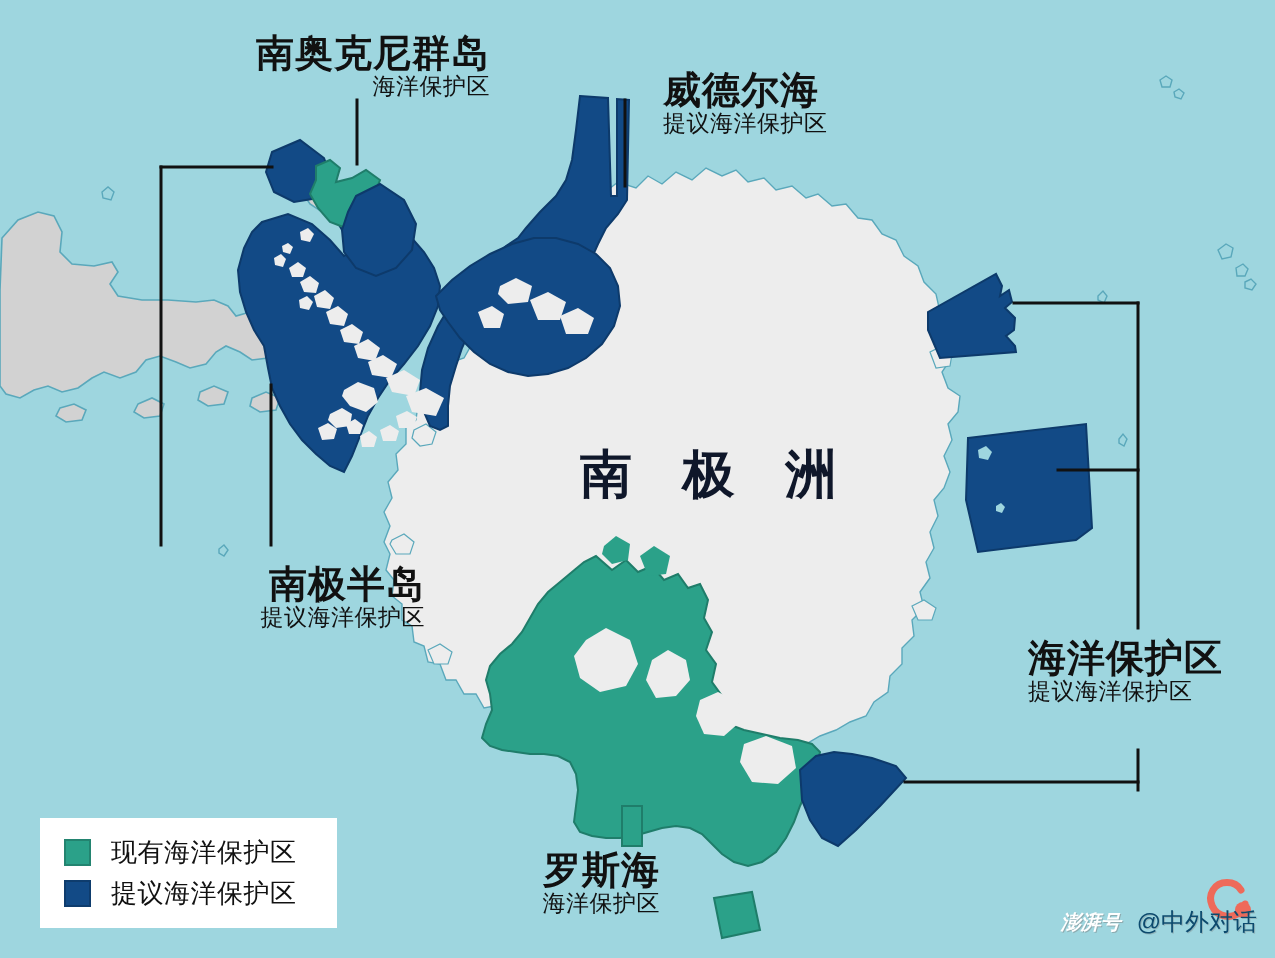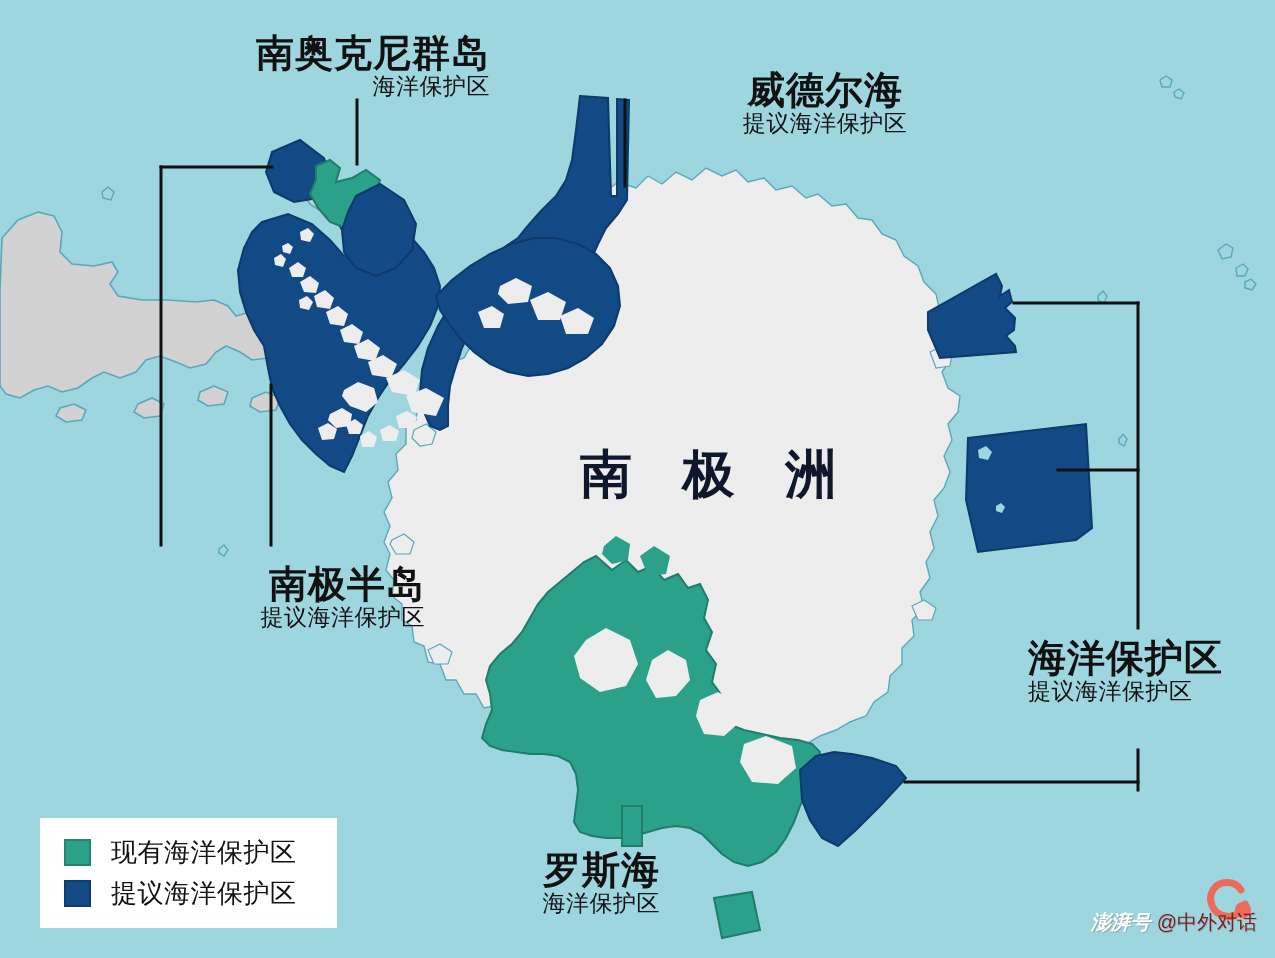--- a/index.html
+++ b/index.html
@@ -35,21 +35,21 @@
     font-size: 23px;
     font-weight: 400;
     line-height: 1.15;
     white-space: nowrap;
     letter-spacing: 0.5px;
   }
   .callout.c-center { text-align: right; margin-top: 11px; }
   .callout.c-left   { text-align: left; }
 
   #lbl-orkney   { left: 60px;  top: 22px;  width: 430px; }
-  #lbl-weddell  { left: 645px; top: 70px;  width: 360px; text-align: center;}
+  #lbl-weddell  { left: 663px; top: 70px;  width: 360px; text-align: left;}
   #lbl-peninsula{ left: 55px;  top: 553px; width: 370px; }
   #lbl-eastant  { left: 1028px;top: 638px; width: 245px; text-align: left;}
   #lbl-ross     { left: 360px; top: 839px; width: 300px; }
 
   
   #continent-label {
     position: absolute;
     left: 580px;
     top: 440px;
     font-size: 52px;
@@ -100,23 +100,23 @@
   }
   #wm-brand {
     font-size: 20px;
     font-weight: 700;
     font-style: italic;
     color: #ffffff;
     text-shadow: 1px 1px 0 rgba(120,120,120,0.45);
     letter-spacing: 0px;
   }
   #wm-handle {
-    margin-left: 6px;
-    font-size: 20px;
-    color: #7f1d1d;
+    margin-left: 16px;
+    font-size: 24px;
+    color: #0c4a6e;
     text-shadow: 1px 1px 0 rgba(120,120,120,0.35);
     white-space: nowrap;
   }
   #wm-logo {
     position: absolute;
     right: 22px;
     bottom: 26px;
     width: 52px;
     height: 56px;
     pointer-events: none;

